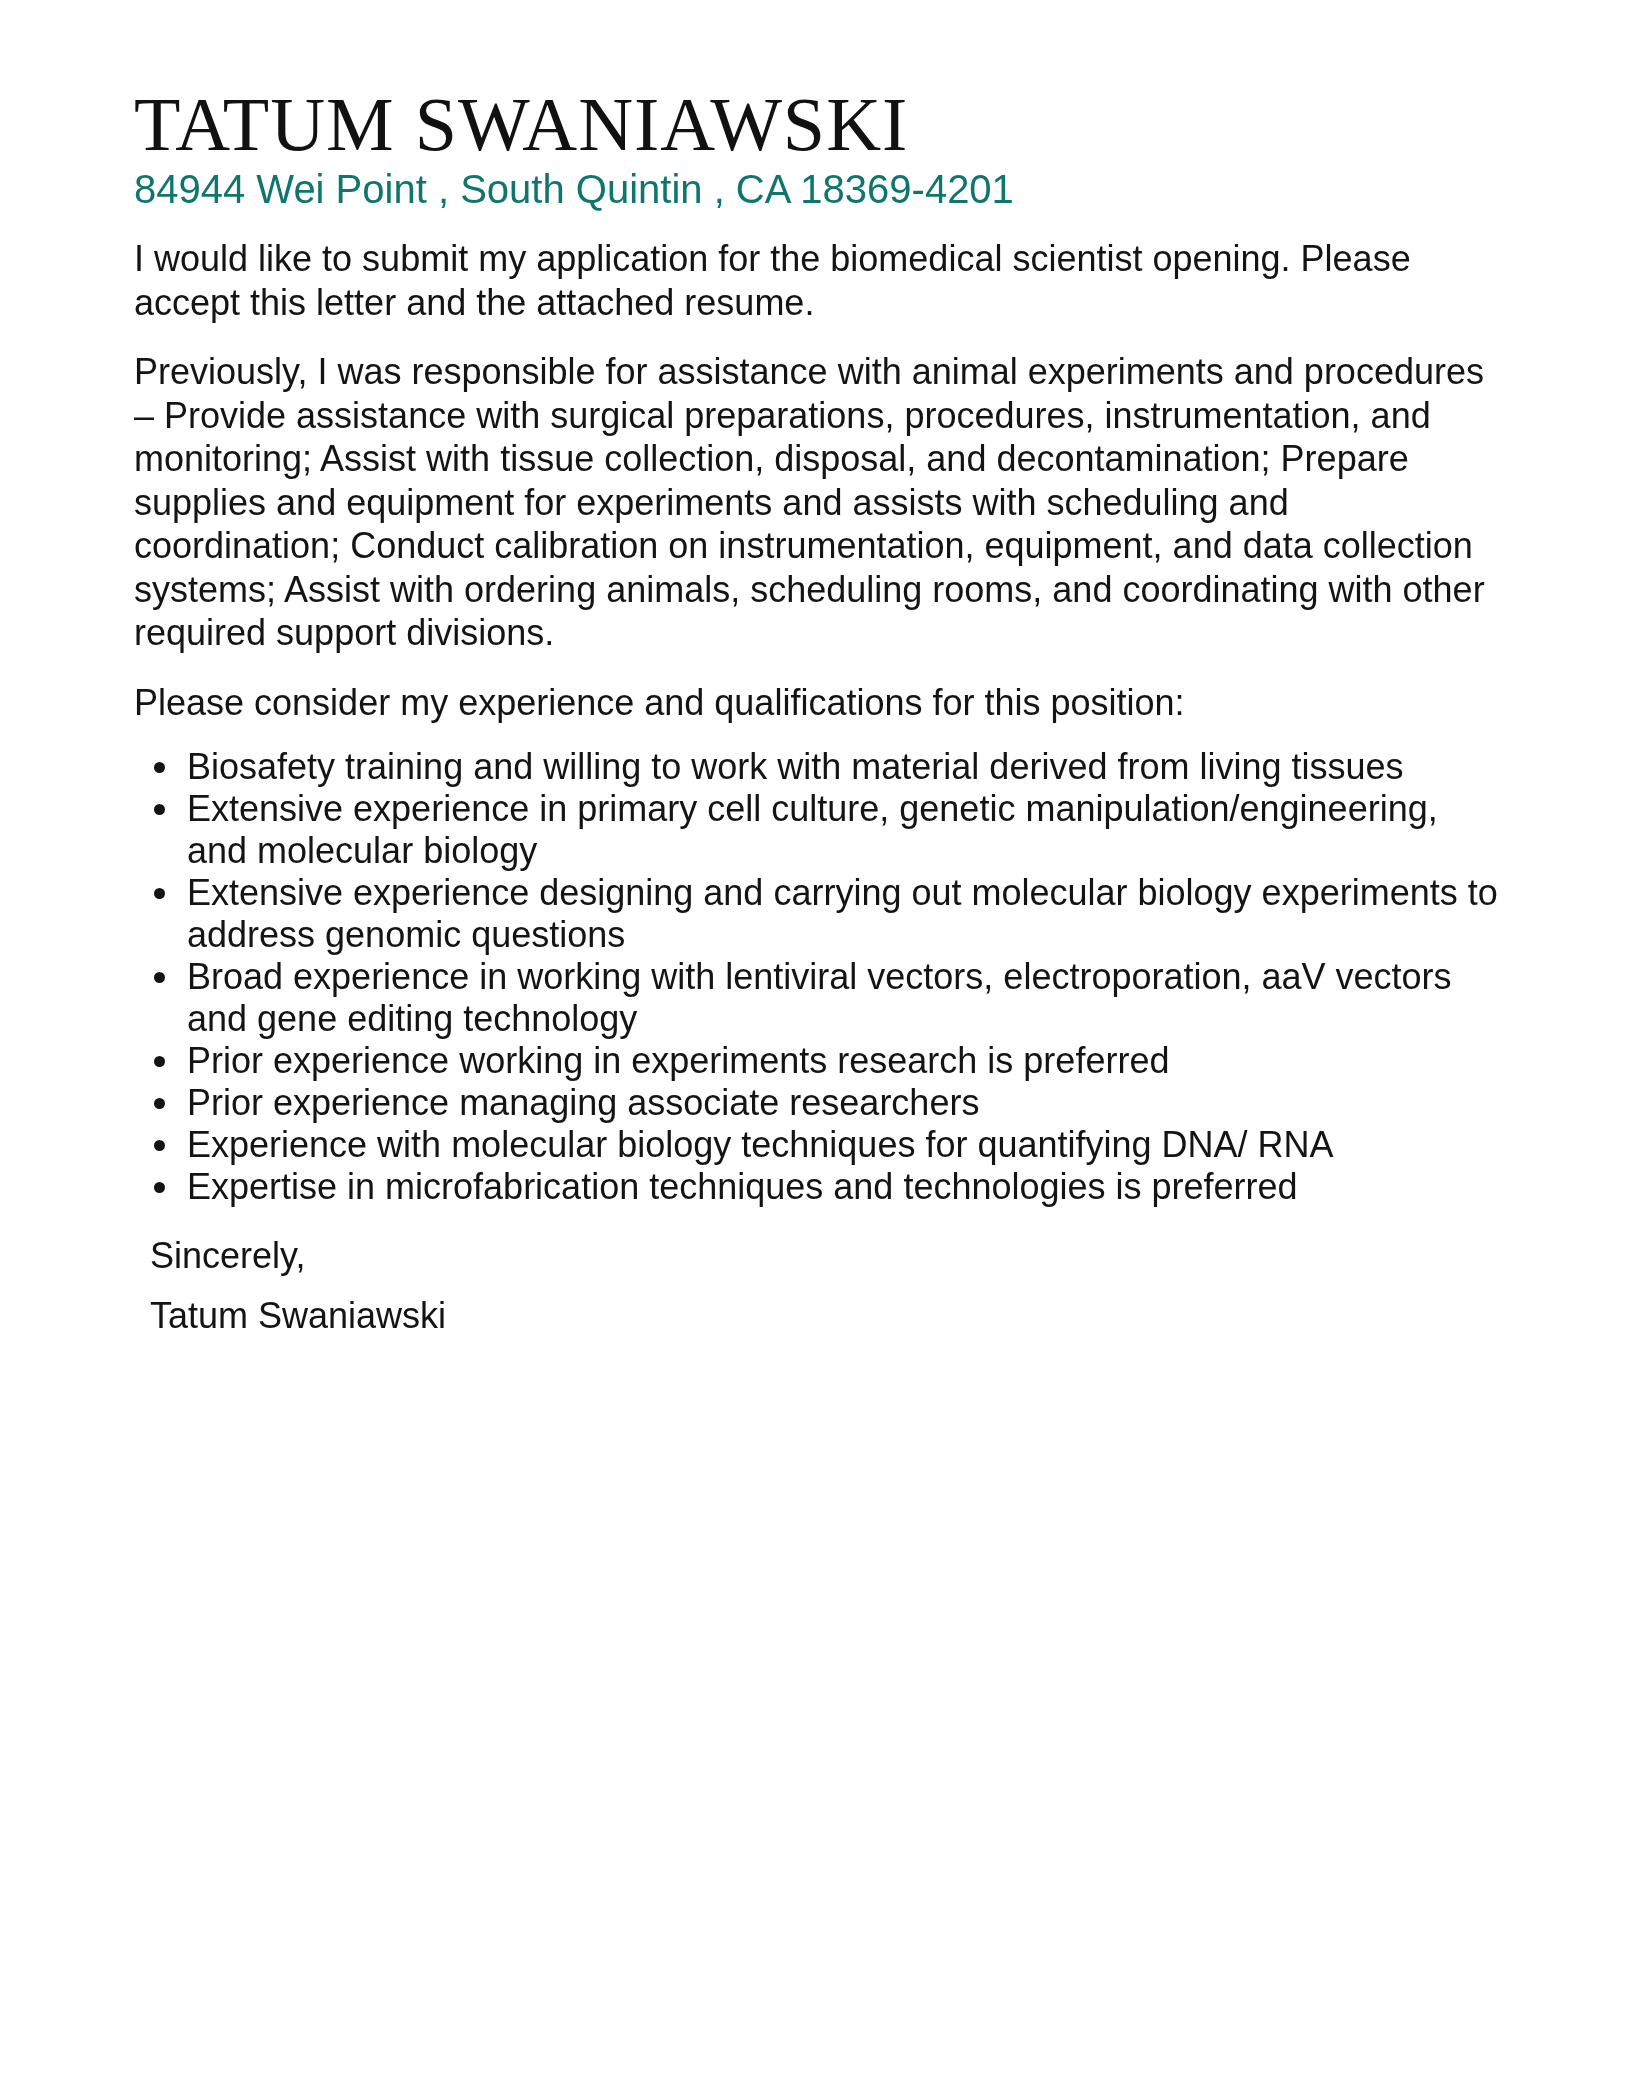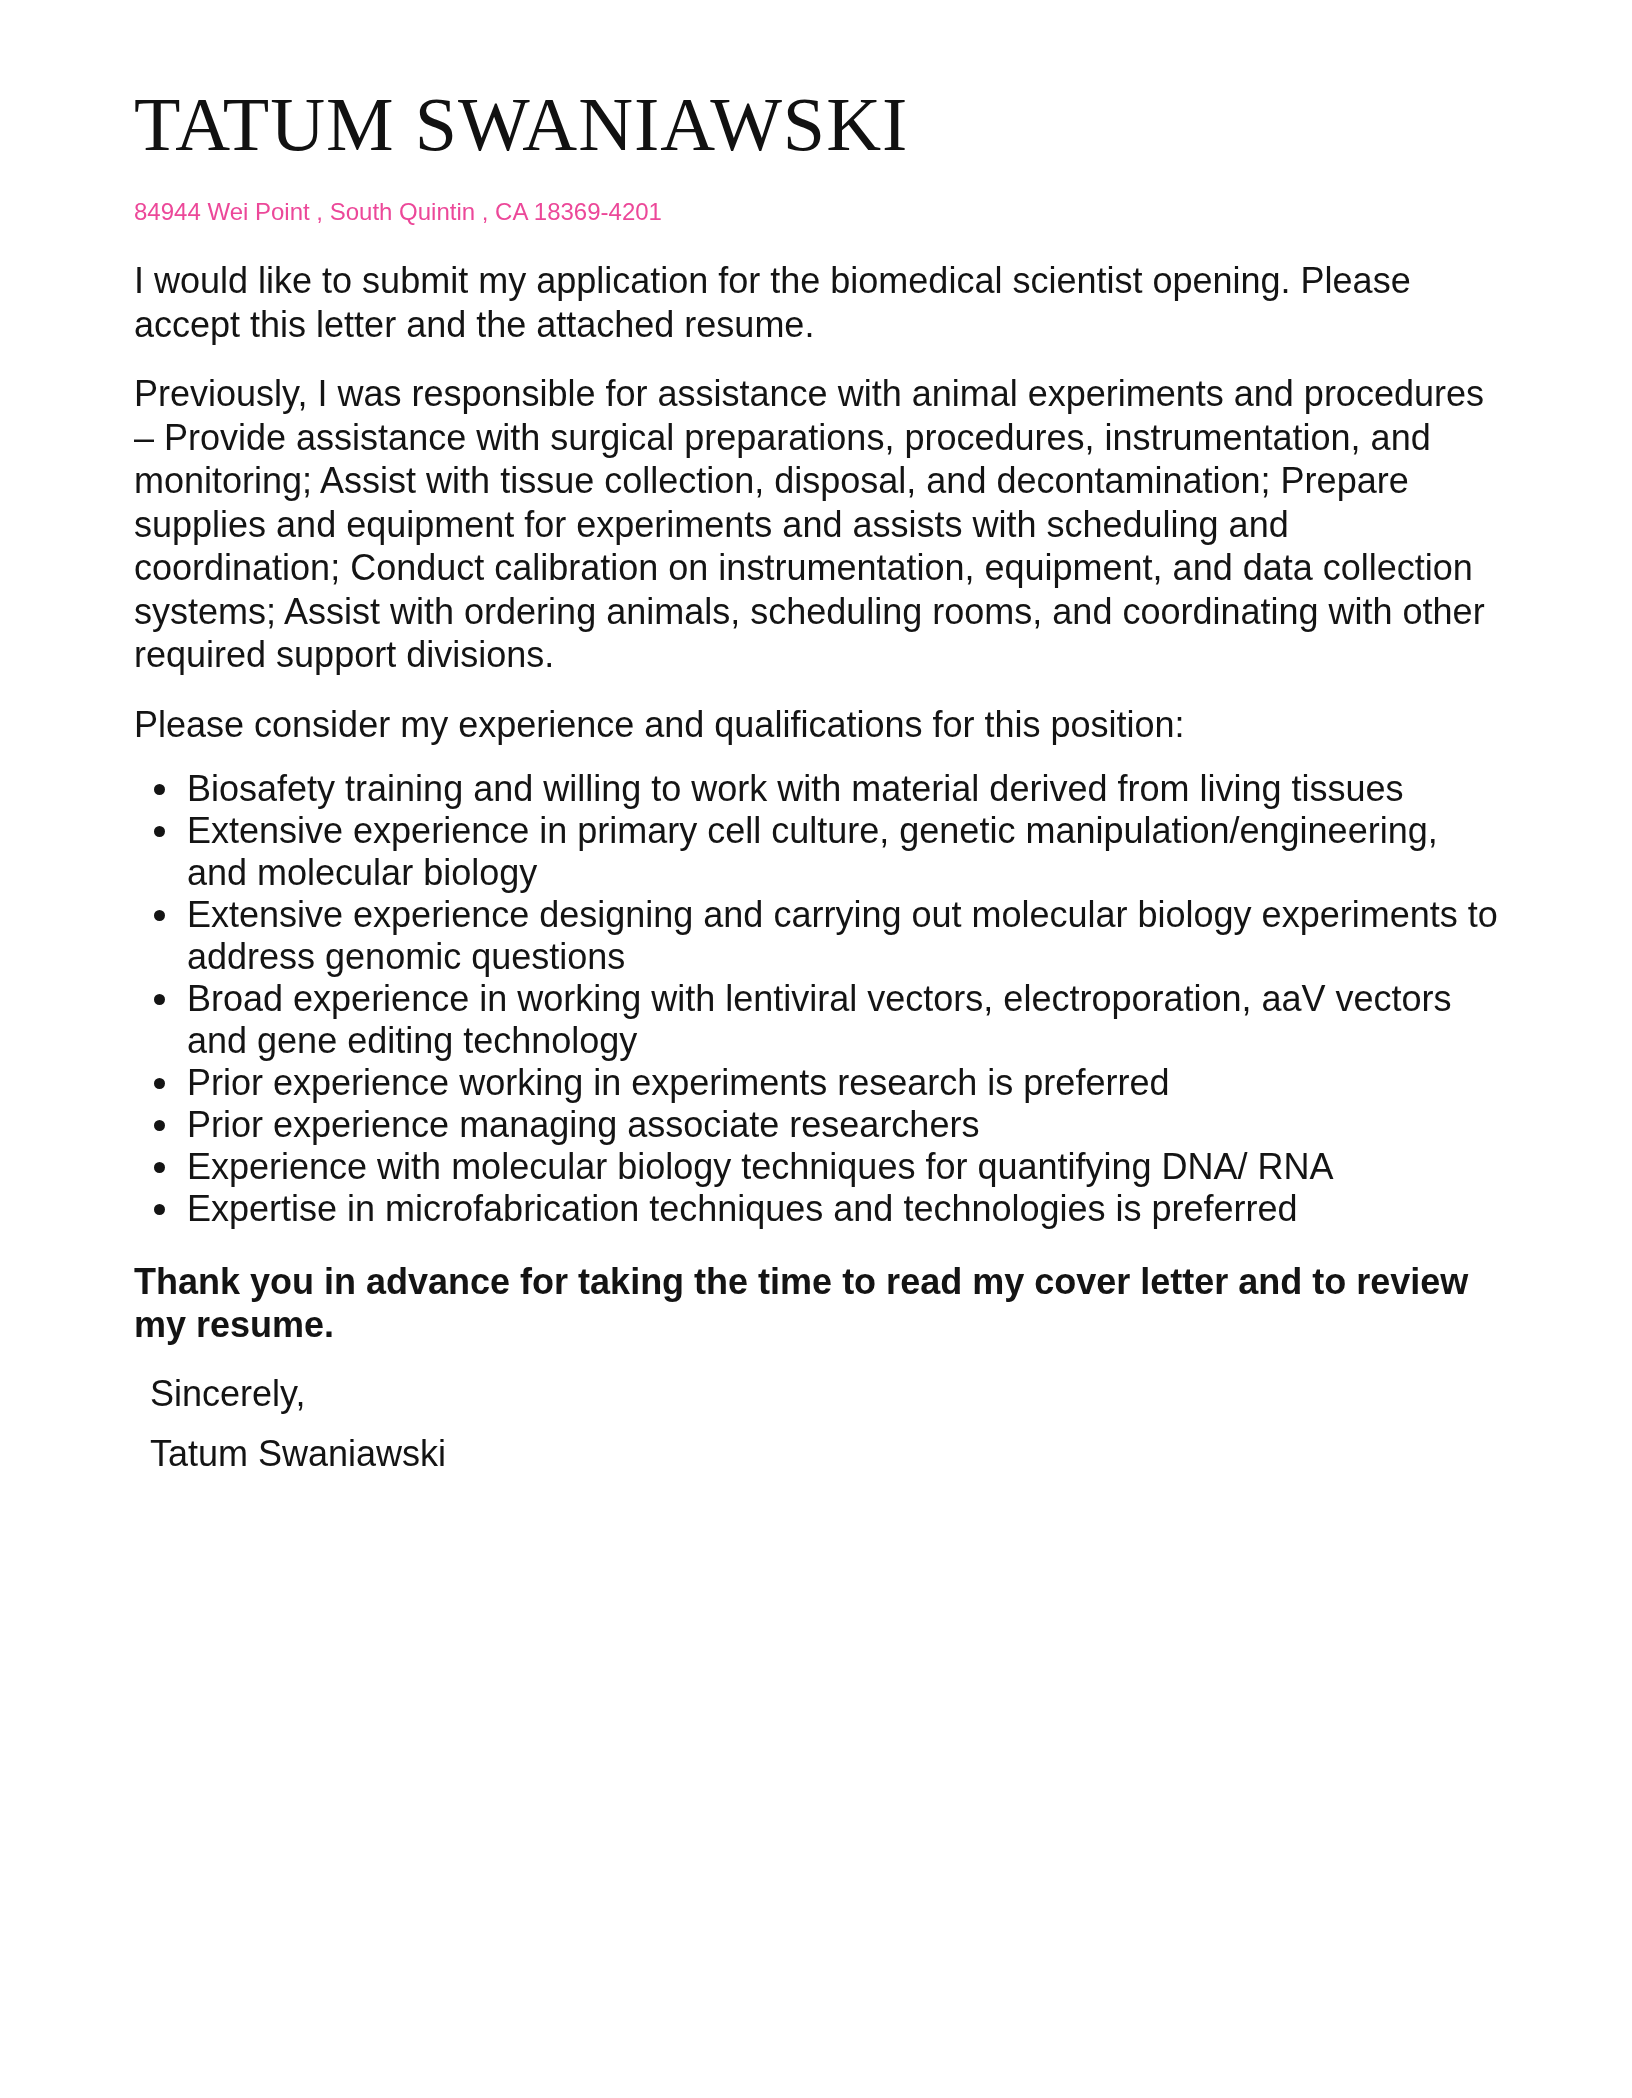--- a/index.html
+++ b/index.html
@@ -25,24 +25,23 @@
   .letter-name {
     font-family: "Liberation Serif", serif;
     font-weight: 400;
     font-size: 76px;
     line-height: 88px;
     letter-spacing: 1px;
     color: #111111;
     margin: 0;
   }
   .address-line {
-    font-size: 24px;
+    font-size: 40px;
     line-height: 43px;
-    margin-top: 22px;
-    color: #ec4899;
+    color: #0f766e;
   }
   .body-copy {
     max-width: 1372px;
   }
   .salutation {
     margin-top: 95px;
     font-size: 36px;
     line-height: 43px;
     font-weight: 700;
   }
@@ -98,21 +97,20 @@
       <li>Biosafety training and willing to work with material derived from living tissues</li>
       <li>Extensive experience in primary cell culture, genetic manipulation/engineering, and molecular biology</li>
       <li>Extensive experience designing and carrying out molecular biology experiments to address genomic questions</li>
       <li>Broad experience in working with lentiviral vectors, electroporation, aaV vectors and gene editing technology</li>
       <li>Prior experience working in experiments research is preferred</li>
       <li>Prior experience managing associate researchers</li>
       <li>Experience with molecular biology techniques for quantifying DNA/ RNA</li>
       <li>Expertise in microfabrication techniques and technologies is preferred</li>
     </ul>
 
-    <div class="closing-thanks">Thank you in advance for taking the time to read my cover letter and to review my resume.</div>
 
     <div class="sign-off-block">
       <div>Sincerely,</div>
       <div>Tatum Swaniawski</div>
     </div>
 
   </div>
 </div>
 
 </body></html>

